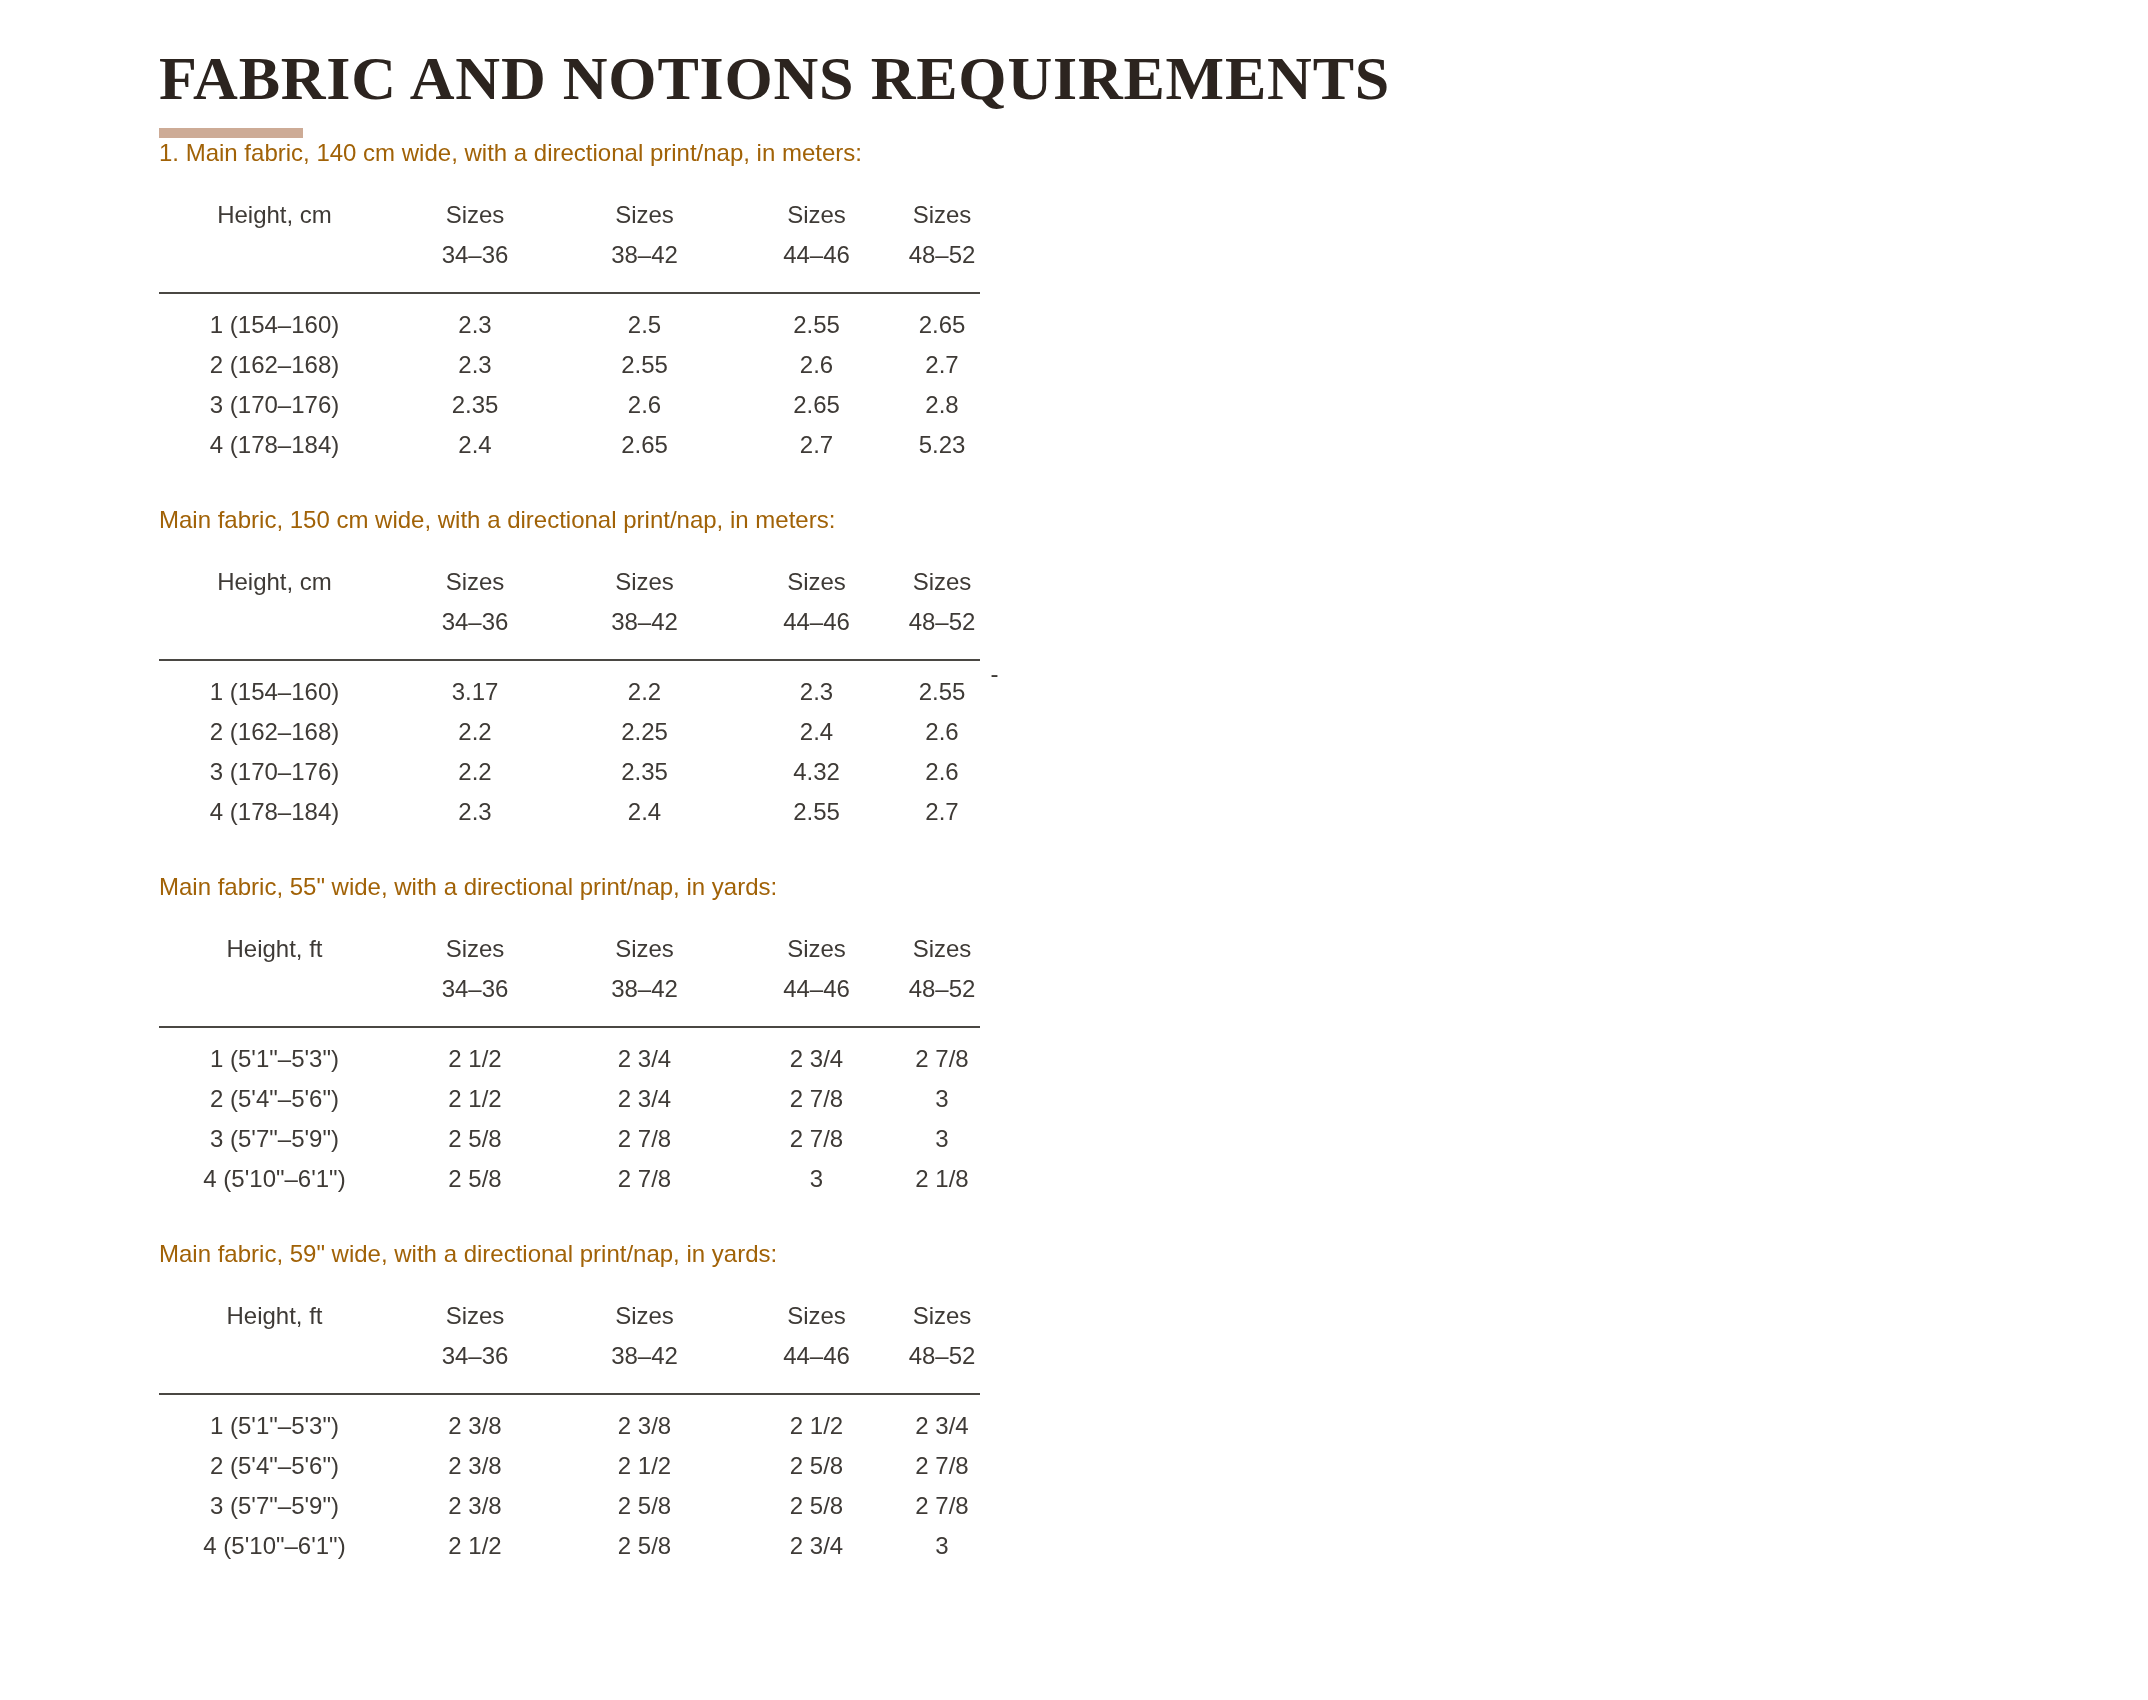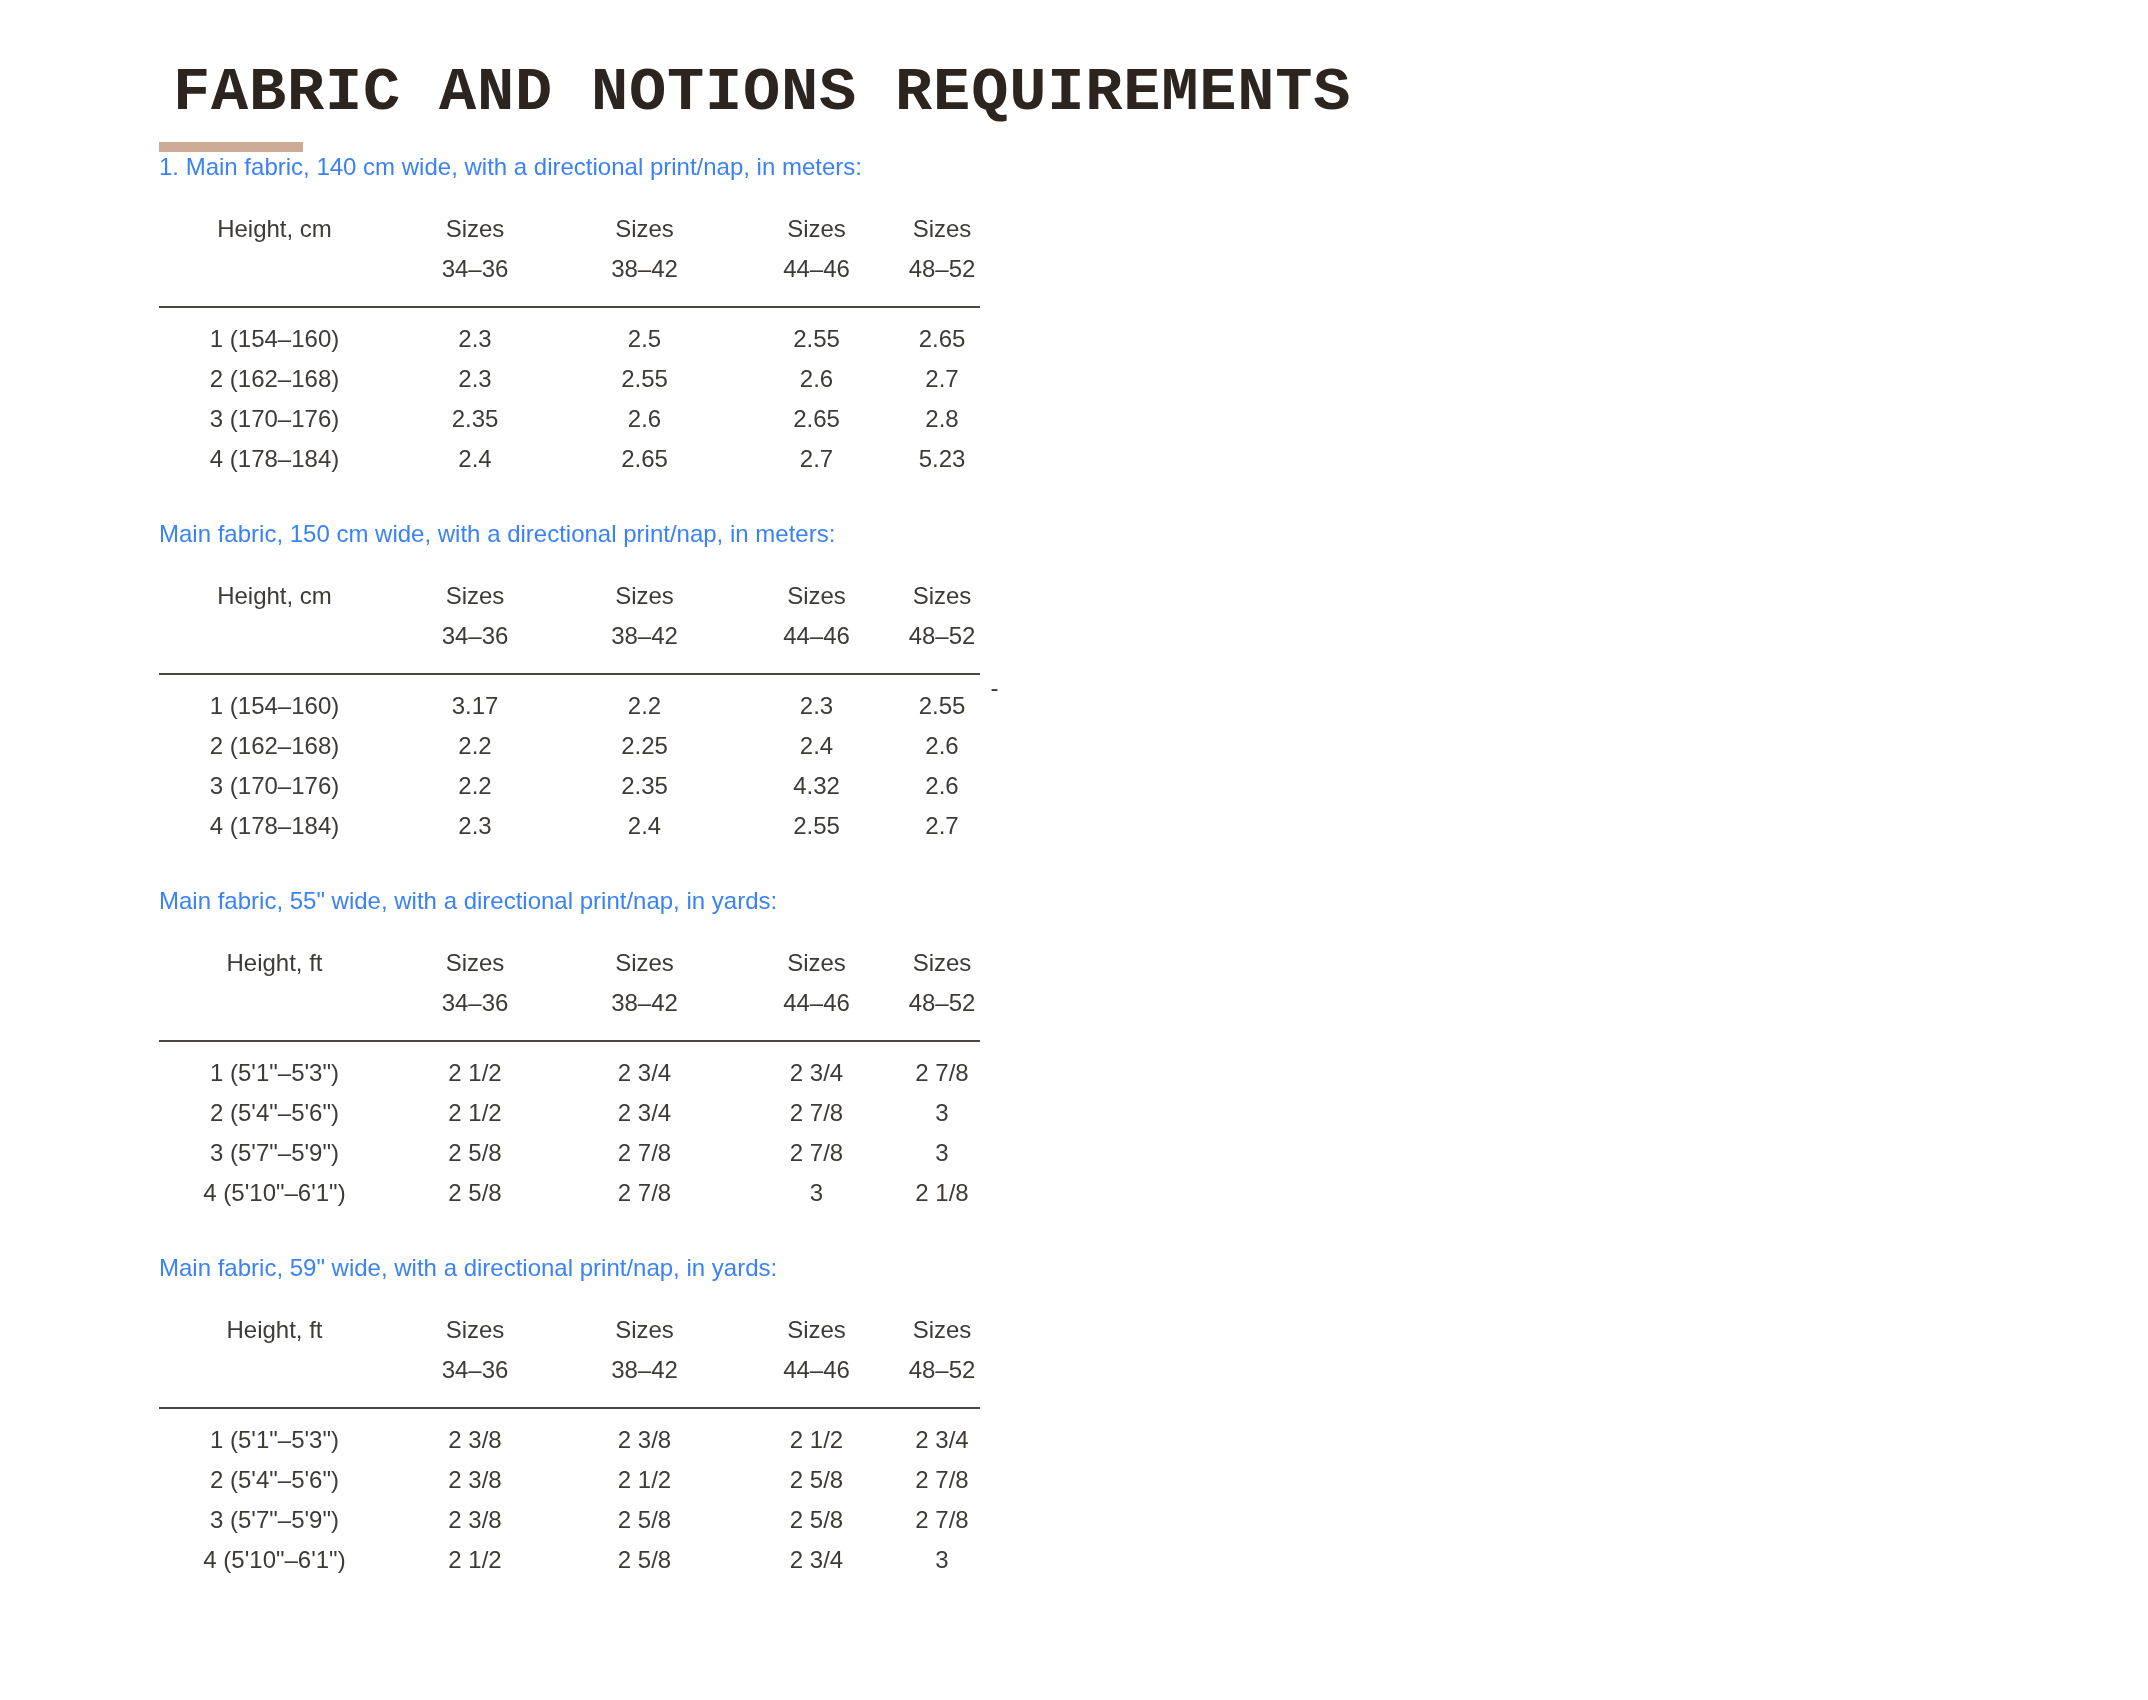--- a/index.html
+++ b/index.html
@@ -11,43 +11,43 @@
     width: 2148px;
     height: 1701px;
     overflow: hidden;
     font-family: "Liberation Sans", sans-serif;
     color: #3e3a36;
   }
   .page {
     padding: 44px 0 0 159px;
   }
   .page-title {
-    font-family: Liberation Mono, monospace;
+    font-family: Liberation Serif, serif;
     font-weight: 700;
     font-size: 62px;
     line-height: 1.12;
     letter-spacing: 0.8px;
     color: #2c241f;
-    margin: 14px;
+    margin: 0;
   }
   .accent-bar {
     margin-top: 15px;
     width: 144px;
     height: 9.2px;
     background: #cdab96;
   }
   .section {
     margin-top: 0;
   }
   .section-caption {
     margin: 0 0 27px 0;
     font-size: 24px;
     line-height: 30px;
     font-weight: 400;
-    color: #3b82f6;
+    color: #a16207;
   }
   .section:first-of-type .section-caption {
     margin-top: 40px;
   }
   .ftable {
     width: 821px;
     margin-bottom: 40px;
   }
   .thead, .tr {
     display: grid;

